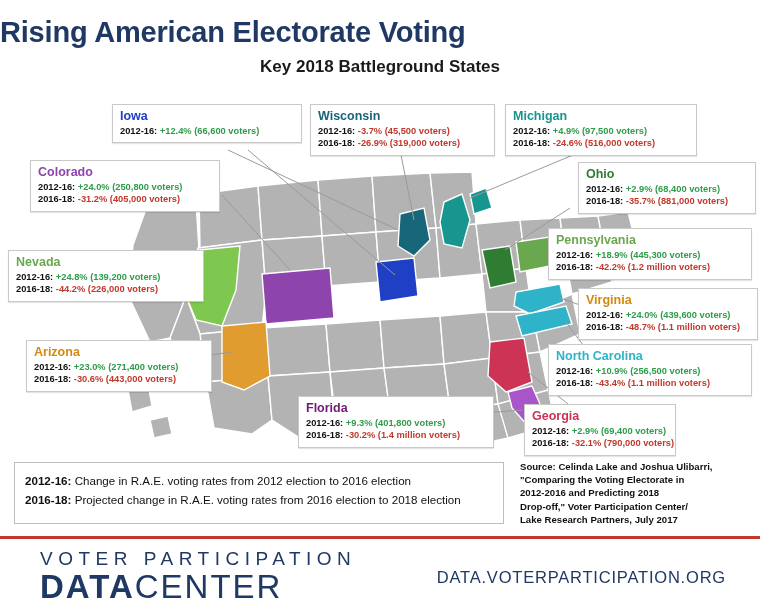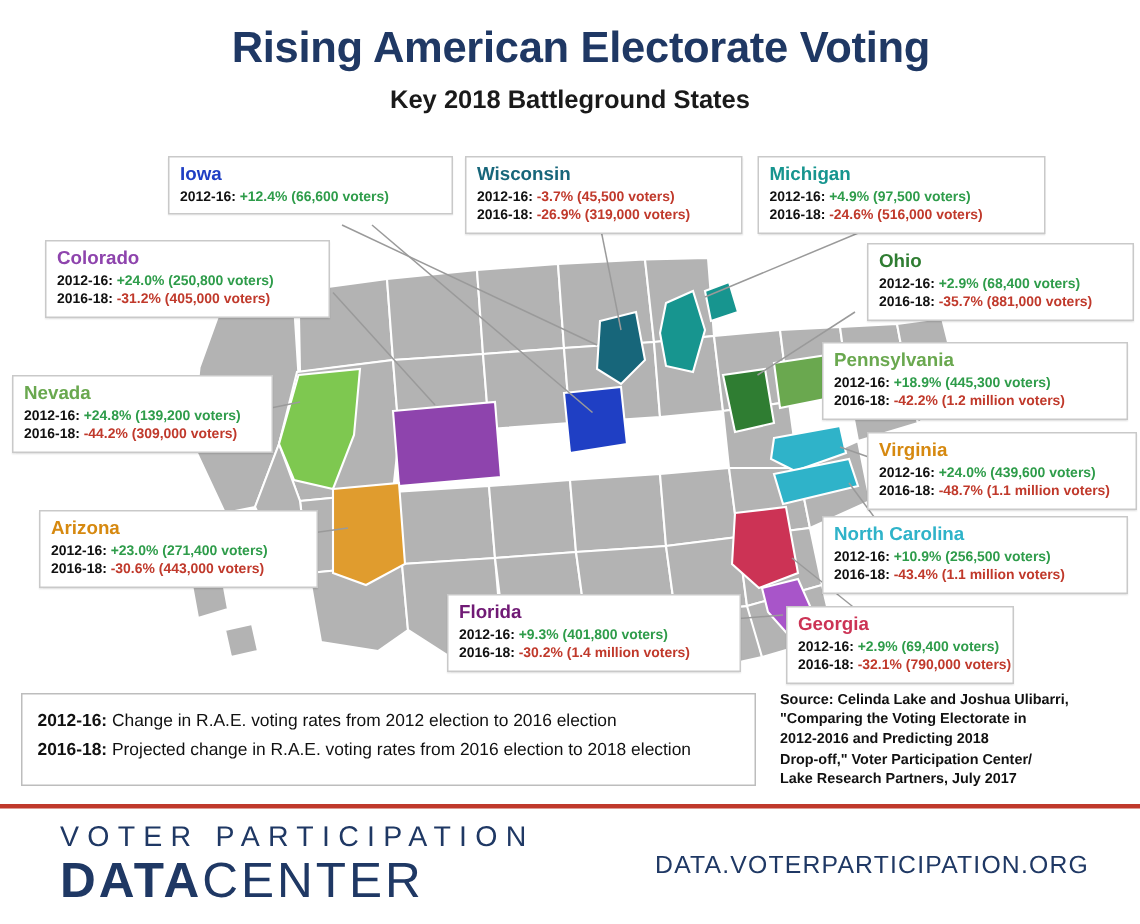--- a/index.html
+++ b/index.html
@@ -9,21 +9,21 @@
     font-family: "Liberation Sans", sans-serif;
     background: #ffffff;
     overflow: hidden;
     position: relative;
   }
   #root { position: relative; width: 760px; height: 616px; }
 
   
   .title {
     position: absolute; top: 16px; left: 0; width: 620px;
-    text-align: right;
+    text-align: left;
     font-size: 29px; font-weight: bold; color: #1f3864;
     letter-spacing: -0.2px;
   }
   .subtitle {
     position: absolute; top: 57px; left: 0; width: 760px;
     text-align: center;
     font-size: 17px; font-weight: bold; color: #1a1a1a;
   }
 
   
@@ -220,29 +220,29 @@
     <div class="row">
       <span class="lbl">2012-16:</span>
       <span class="up">+2.9% (68,400 voters)</span>
     </div>
     <div class="row">
       <span class="lbl">2016-18:</span>
       <span class="down">-35.7% (881,000 voters)</span>
     </div>
   </div>
 
-  <div class="card" style="left:8px; top:250px; width:174px;">
+  <div class="card" style="left:8px; top:250px; width:196px;">
     <div class="state" style="color:#6aa84f;">Nevada</div>
     <div class="row">
       <span class="lbl">2012-16:</span>
       <span class="up">+24.8% (139,200 voters)</span>
     </div>
     <div class="row">
       <span class="lbl">2016-18:</span>
-      <span class="down">-44.2% (309,000 voters)</span>
+      <span class="down">-44.2% (226,000 voters)</span>
     </div>
   </div>
 
   <div class="card" style="left:548px; top:228px; width:204px;">
     <div class="state" style="color:#6aa84f;">Pennsylvania</div>
     <div class="row">
       <span class="lbl">2012-16:</span>
       <span class="up">+18.9% (445,300 voters)</span>
     </div>
     <div class="row">

